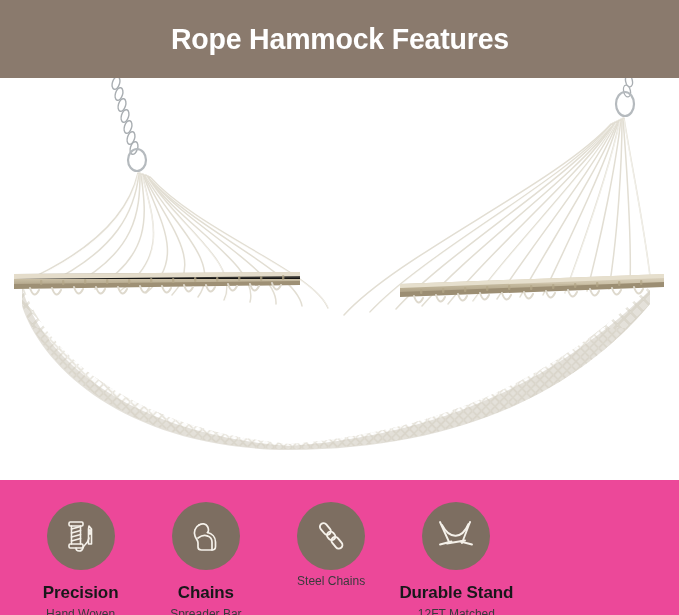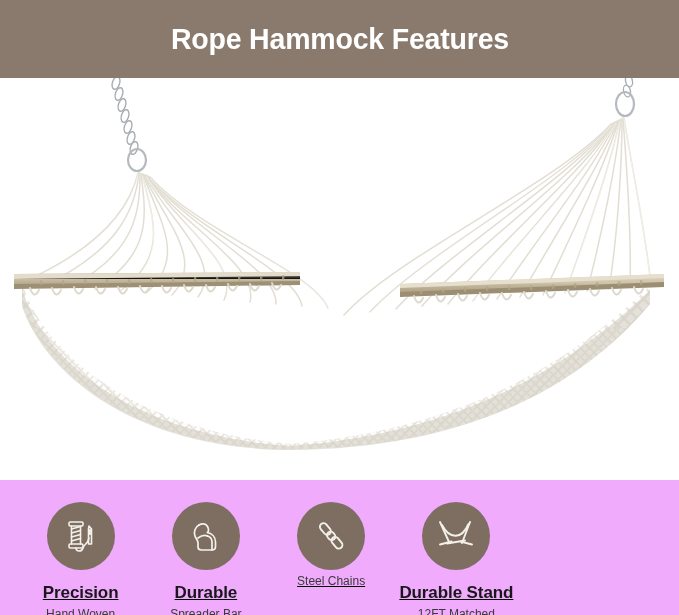--- a/index.html
+++ b/index.html
@@ -7,21 +7,21 @@
     padding: 0;
     background: #ffffff;
   }
   body {
     font-family: "Liberation Sans", sans-serif;
   }
   #page {
     position: relative;
     width: 679px;
     height: 615px;
-    background: #f0abfc;
+    background: #ec4899;
     overflow: hidden;
   }
 
   
   #header-band {
     position: absolute;
     left: 0;
     top: 0;
     width: 679px;
     height: 78px;
@@ -61,21 +61,20 @@
     position: absolute;
     left: 0;
     top: 488px;
     width: 537px;
     height: 127px;
     display: flex;
     align-items: flex-start;
     justify-content: space-between;
     padding: 0 18px;
     box-sizing: border-box;
-    text-decoration: underline;
   }
   .feature {
     width: 155px;
     display: flex;
     flex-direction: column;
     align-items: center;
   }
   .feature-badge {
     width: 68px;
     height: 68px;
@@ -348,21 +347,21 @@
                      L 29.5 26
                      C 29.5 21, 26 17.5, 21.5 16.5"></path>
             <path d="M13 9
                      C 16 7, 20 7.5, 21.5 10.5
                      C 23 13.5, 22.5 15.5, 21.5 16.5"></path>
             <path d="M12 22 C 15.5 19.5, 19 19, 21.5 20"></path>
             <path d="M21.5 20 C 24.5 21, 26 23.5, 26 26 L 26 34"></path>
           </g>
         </svg>
       </div>
-      <div class="feature-title">Durable</div>
+      <div class="feature-title">Chains</div>
       <div class="feature-sub">Spreader Bar</div>
     </div>
 
     <div class="feature">
       <div class="feature-badge">
         <svg width="40" height="40" viewBox="0 0 40 40">
           <g fill="none" stroke="#f5f1ea" stroke-width="1.9" stroke-linecap="round" stroke-linejoin="round" transform="rotate(-40 20 20)">
             <rect x="16.6" y="4.5" width="7.2" height="13" rx="3.6"></rect>
             <rect x="16.6" y="15.5" width="7.2" height="9" rx="3.6"></rect>
             <rect x="16.6" y="22.5" width="7.2" height="13" rx="3.6"></rect>

